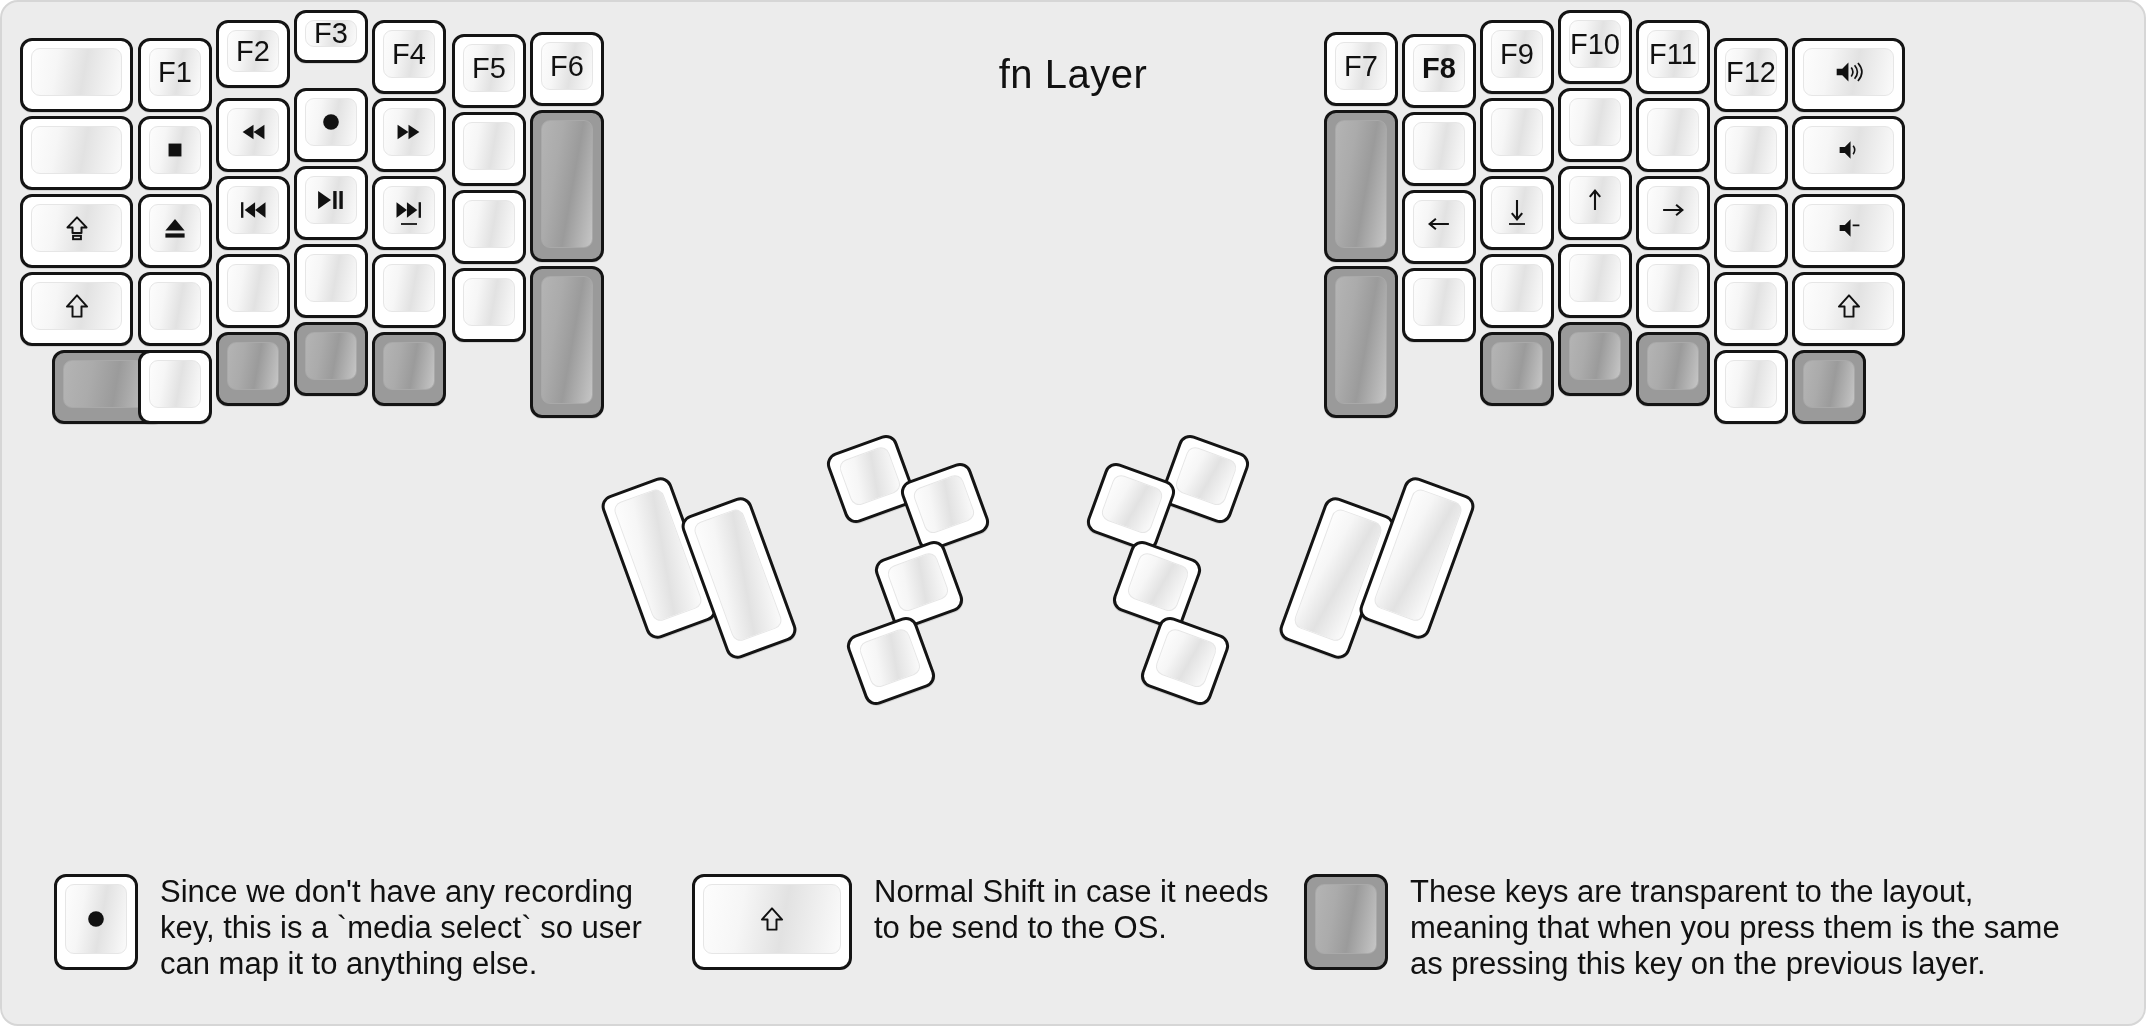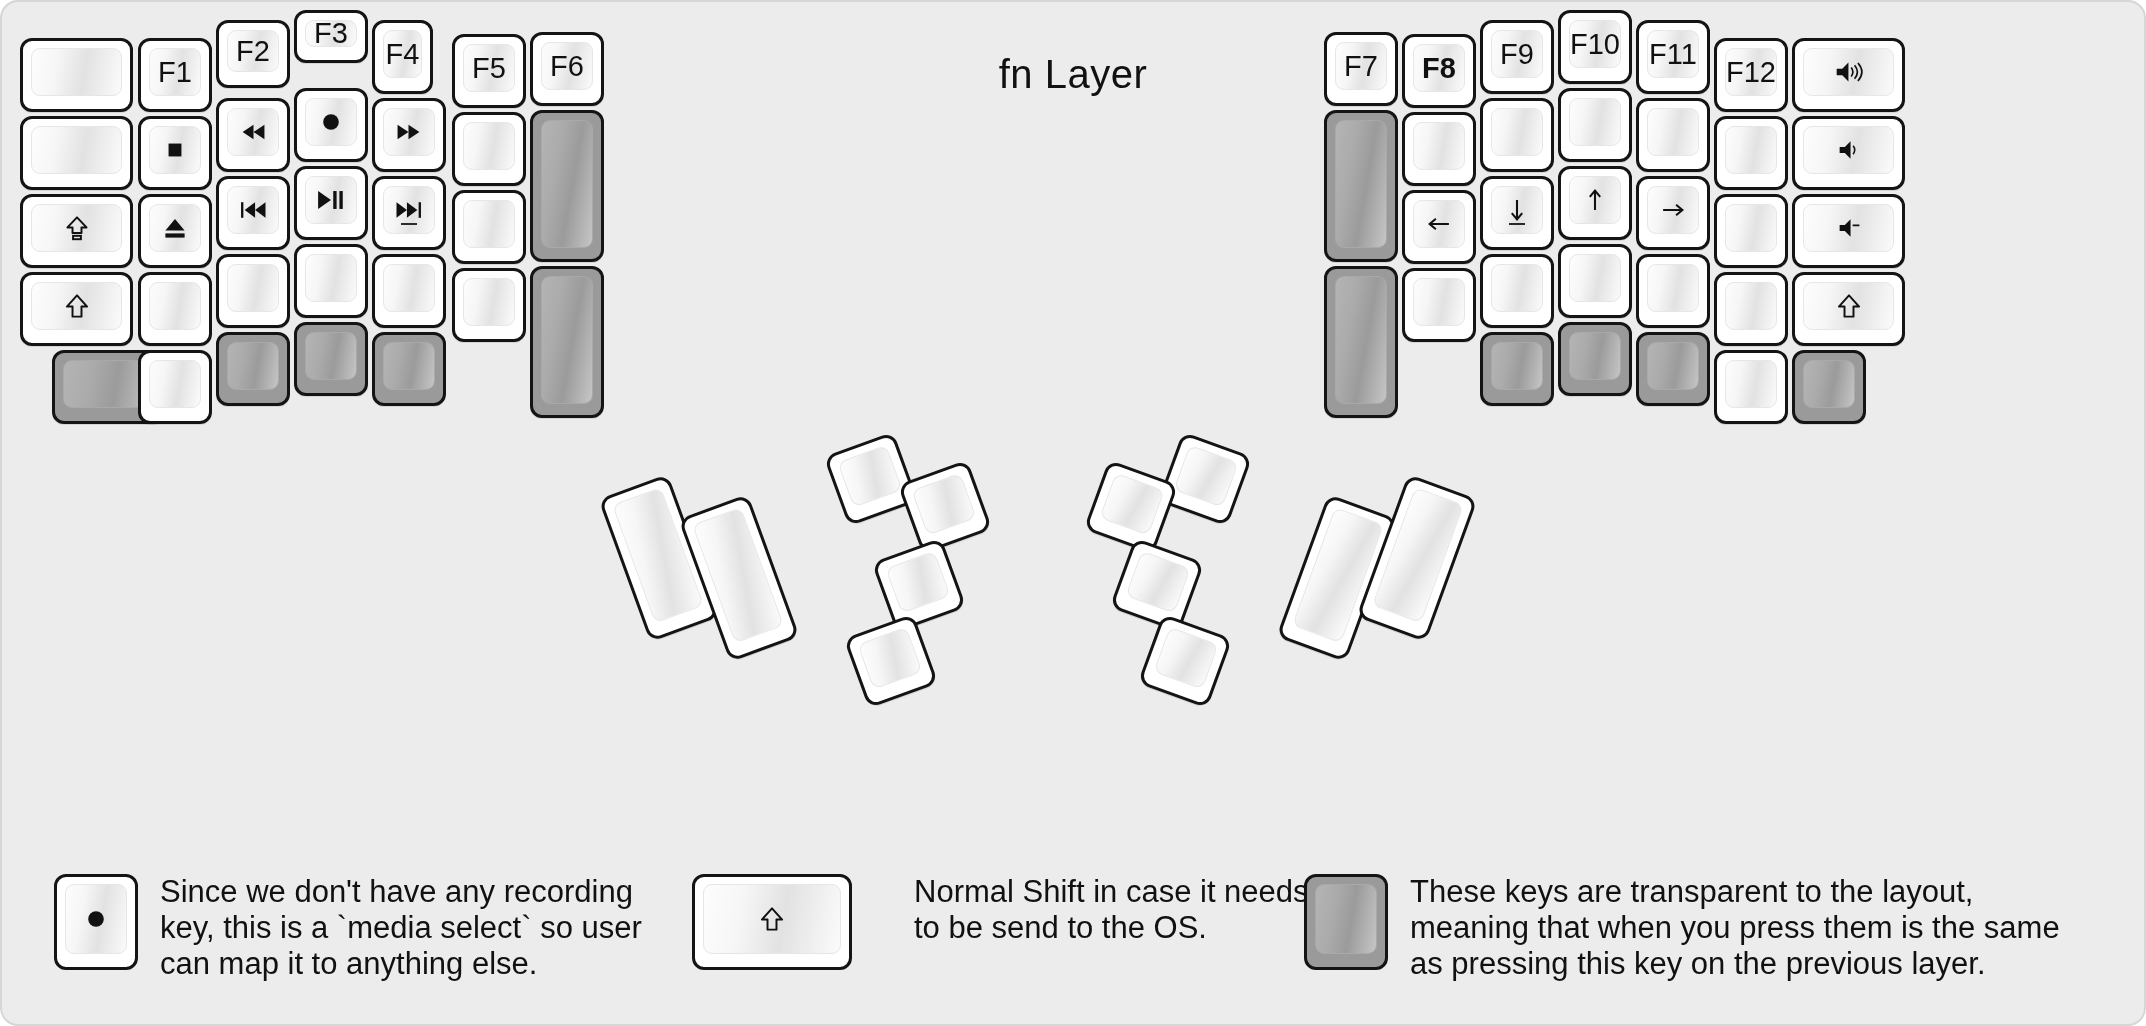--- a/index.html
+++ b/index.html
@@ -274,21 +274,21 @@
       <div class="key" style="left: 292px; top: 242px; width: 74px; height: 74px;">
         <div class="cap">
           <div class="stack"></div>
         </div>
       </div>
       <div class="key trans" style="left: 292px; top: 320px; width: 74px; height: 74px;">
         <div class="cap">
           <div class="stack"></div>
         </div>
       </div>
-      <div class="key" style="left: 370px; top: 18px; width: 61px; height: 74px;">
+      <div class="key" style="left: 370px; top: 18px; width: 74px; height: 74px;">
         <div class="cap">
           <div class="stack">
             <span class="legend fk">F4</span>
           </div>
         </div>
       </div>
       <div class="key" style="left: 370px; top: 96px; width: 74px; height: 74px;">
         <div class="cap">
           <div class="stack">
             <span class="legend glyph">
@@ -664,21 +664,21 @@
               <svg width="30" height="30" viewBox="0 0 100 100" style="display:block">
                 <circle cx="50" cy="50" r="26" fill="#111"></circle>
               </svg>
             </span>
           </div>
         </div>
         <div class="ntext">Since we don't have any recording
 key, this is a `media select` so user
 can map it to anything else.</div>
       </div>
-      <div class="note" style="left: 660px; top: 10px; gap: 40px;">
+      <div class="note" style="left: 660px; top: 10px;">
         <div class="nkey" style="width: 160px; height: 96px;">
           <div class="cap">
             <span class="legend glyph">
               <svg width="28" height="30" viewBox="0 0 100 100" style="display:block">
                 <path d="M50 12 L86 52 L66 52 L66 88 L34 88 L34 52 L14 52 Z" fill="none" stroke="#111" stroke-width="7" stroke-linejoin="round"></path>
               </svg>
             </span>
           </div>
         </div>
         <div class="ntext">Normal Shift in case it needs

